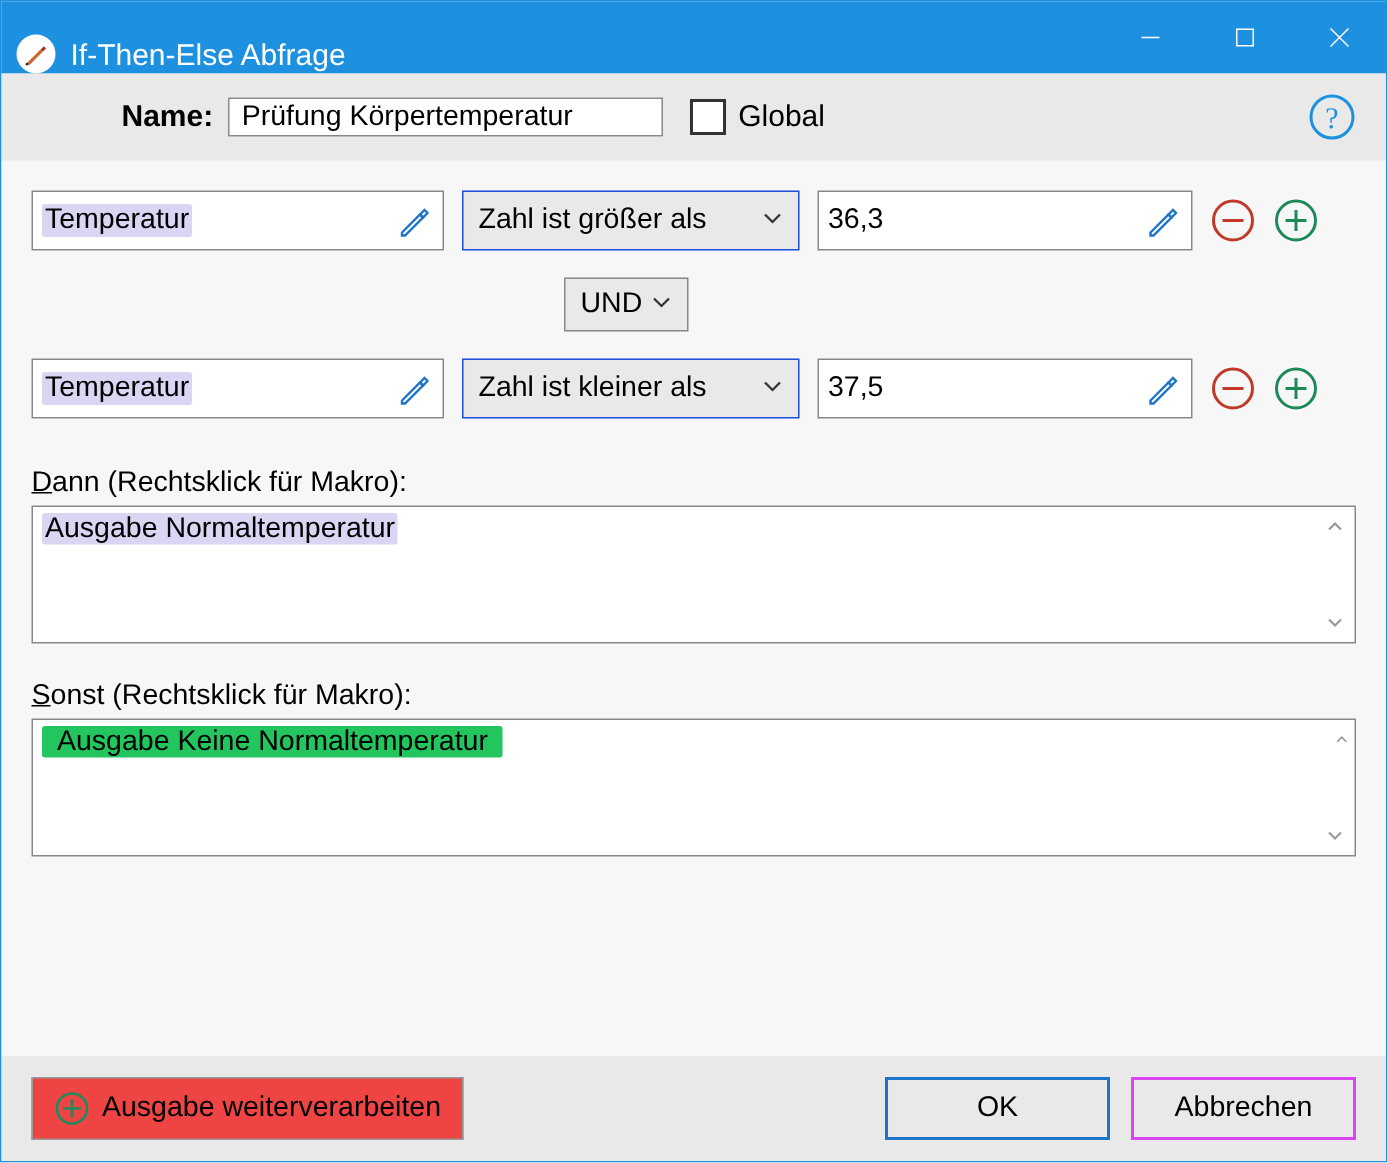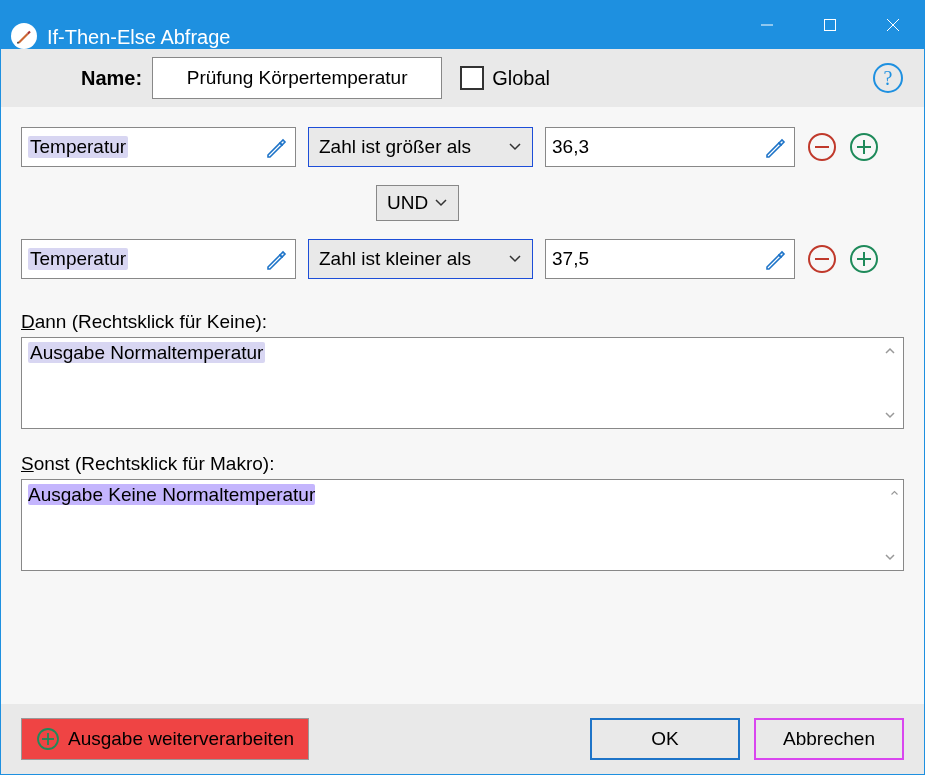--- a/index.html
+++ b/index.html
@@ -46,23 +46,23 @@
     background:#e9e9e9;
     display:flex; align-items:center;
     padding:0 20px;
     border-bottom:none;
   }
   .header-row .name-label {
     font-weight:700; font-size:20px;
     margin-left:60px; margin-right:10px;
   }
   .header-row input.name-input {
-    width:290px; height:42px;
+    width:290px; height:26px;
     border:1px solid #888; background:#fff;
-    font-size:19px; padding:2px 8px;text-align:center;
+    font-size:19px; padding:2px 8px;
   }
   .header-row .global-cb {
     width:24px; height:24px; border:2px solid #333; margin-left:18px; background:#fff;
   }
   .header-row .global-label { margin-left:8px; font-size:20px; }
   .help-btn {
     margin-left:auto;
     width:32px; height:32px;
   }
   .help-btn svg { width:32px; height:32px; }
@@ -116,21 +116,21 @@
   .section-label { font-size:19px; margin-top:24px; margin-bottom:4px; }
   .section-label .ul { text-decoration:underline; }
   .textbox {
     height:92px; border:1px solid #888; background:#fff;
     position:relative; padding:4px 26px 4px 6px;
   }
   .textbox .macro-hl-dann {
     background:#d8d6f2; padding:0 2px; border-radius:2px; font-size:19px;
   }
   .textbox .macro-hl-sonst {
-    background:#c4b5fd; padding:0 0; border-radius:2px; font-size:19px;
+    background:#22c55e; padding:0 10px; border-radius:2px; font-size:19px;
   }
   .tb-scroll-up, .tb-scroll-down {
     position:absolute; right:4px; width:18px; height:18px;
     display:flex; align-items:center; justify-content:center;
     color:#888;
   }
   .tb-scroll-up { top:4px; }
   .tb-scroll-down { bottom:4px; }
 
   .footer {
@@ -290,21 +290,21 @@
       </div>
       <div class="circle-btn">
         <svg viewBox="0 0 30 30">
             <circle cx="15" cy="15" r="13" fill="none" stroke="#1e8a5a" stroke-width="2"></circle>
             <line x1="8" y1="15" x2="22" y2="15" stroke="#1e8a5a" stroke-width="2"></line>
             <line x1="15" y1="8" x2="15" y2="22" stroke="#1e8a5a" stroke-width="2"></line>
           </svg>
       </div>
     </div>
 
-    <div class="section-label"><span class="ul">D</span><span>ann (Rechtsklick für Keine):</span></div>
+    <div class="section-label"><span class="ul">D</span><span>ann (Rechtsklick für Makro):</span></div>
     <div class="textbox">
       <span class="macro-hl-dann">Ausgabe Normaltemperatur</span>
       <div class="tb-scroll-up">
           <svg width="12" height="12" viewBox="0 0 12 12">
             <path d="M2 8 L6 4 L10 8" fill="none" stroke="#999" stroke-width="1.5"></path>
           </svg>
         </div>
       <div class="tb-scroll-down">
           <svg width="12" height="12" viewBox="0 0 12 12">
             <path d="M2 4 L6 8 L10 4" fill="none" stroke="#999" stroke-width="1.5"></path>

